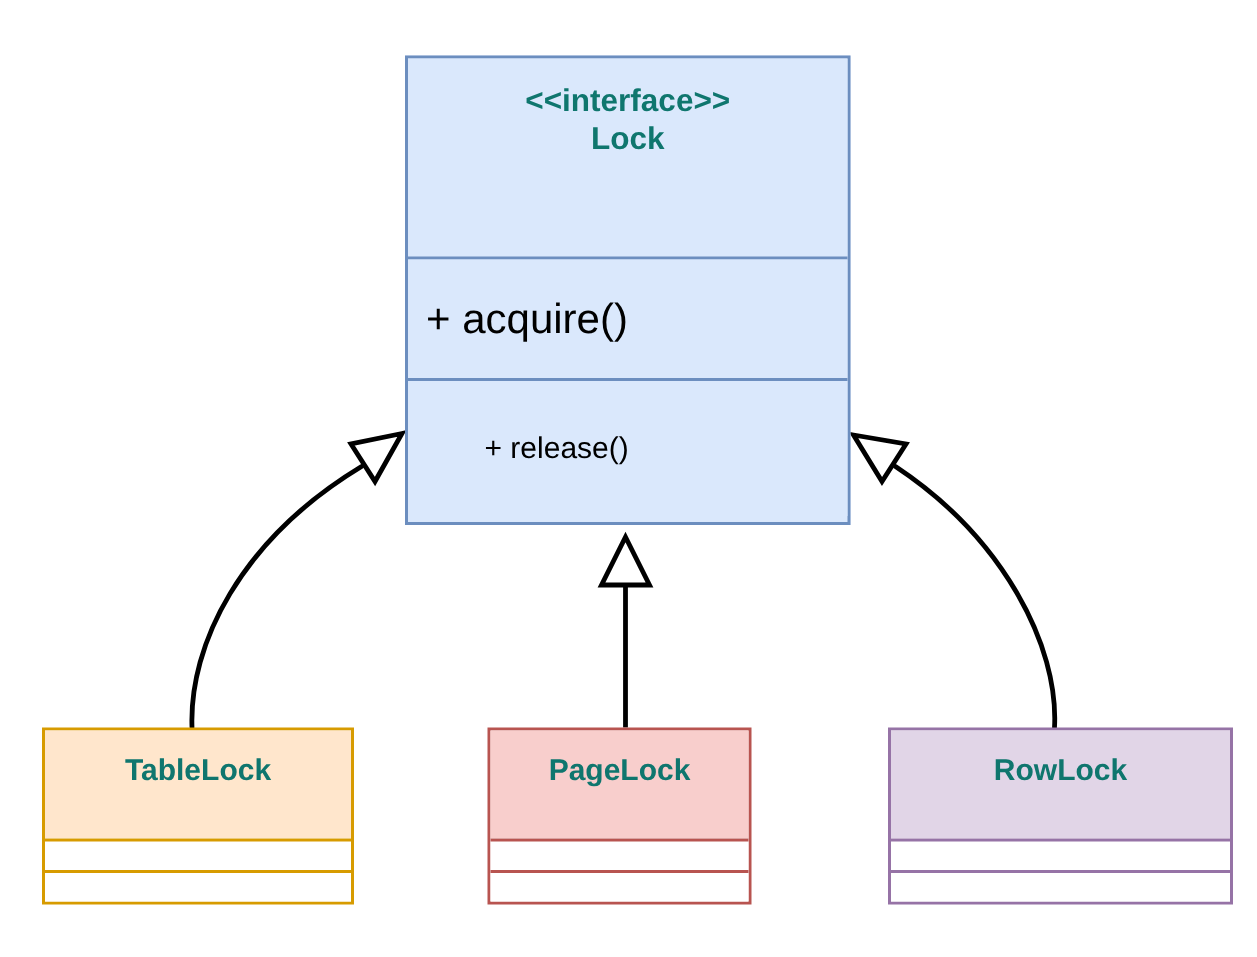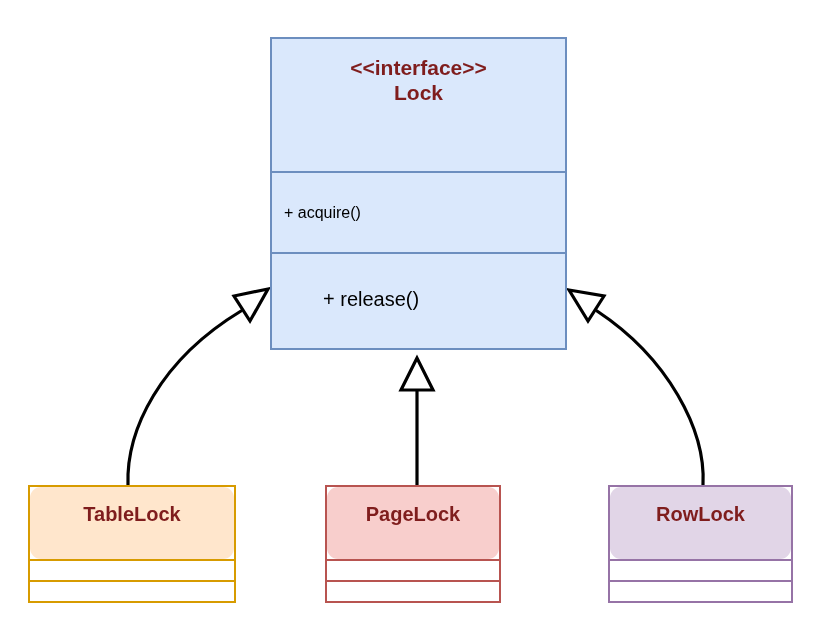--- a/index.html
+++ b/index.html
@@ -31,21 +31,21 @@
     flex-direction: column;
   }
   .uml-title {
     box-sizing: border-box;
     display: flex;
     flex-direction: column;
     align-items: center;
     justify-content: flex-start;
     text-align: center;
     font-weight: bold;
-    color: #7f1d1d;
+    color: #0f766e;
     line-height: 1.18;
   }
   .uml-compartment {
     box-sizing: border-box;
     display: flex;
     align-items: center;
     color: #000000;
   }
   .uml-compartment.text {
     padding-left: 12px;
@@ -66,21 +66,21 @@
     font-size: 21px;
     background: #dae8fc;
   }
   #class-lock .attrs {
     height: 15px;
     background: #dae8fc;
     border-bottom: 2px solid #6c8ebf;
   }
   #class-lock .m1 {
     height: 81px;
-    font-size: 16px;
+    font-size: 28px;
     background: #dae8fc;
     border-bottom: 2px solid #6c8ebf;
   }
   #class-lock .m2 {
     height: 90px;
     font-size: 20px;
     background: #dae8fc;
     margin-left: 39px;
   }
 
@@ -88,42 +88,41 @@
   .subclass {
     top: 485px;
     height: 118px;
     border-width: 2px;
     border-style: solid;
   }
   .subclass .uml-title {
     height: 75px;
     padding-top: 16px;
     font-size: 20px;
-    border-radius: 11px;
   }
   .subclass .empty-row {
     height: 20px;
     background: #ffffff;
   }
   .subclass .empty-row.first {
     border-top-width: 2px;
     border-top-style: solid;
     border-bottom-width: 2px;
     border-bottom-style: solid;
   }
 
   #class-tablelock { left: 28px; width: 208px; border-color: #d79b00; }
   #class-tablelock .uml-title { background: #ffe6cc; }
   #class-tablelock .empty-row.first { border-top-color: #d79b00; border-bottom-color: #d79b00; }
 
   #class-pagelock { left: 325px; width: 176px; border-color: #b85450; }
   #class-pagelock .uml-title { background: #f8cecc; }
   #class-pagelock .empty-row.first { border-top-color: #b85450; border-bottom-color: #b85450; }
 
-  #class-rowlock { left: 608px; width: 185px; border-color: #9673a6; }
+  #class-rowlock { left: 592px; width: 230px; border-color: #9673a6; }
   #class-rowlock .uml-title { background: #e1d5e7; }
   #class-rowlock .empty-row.first { border-top-color: #9673a6; border-bottom-color: #9673a6; }
 </style>
 </head>
 <body>
 
 <div id="canvas">
 
   <svg id="edge-layer" viewBox="0 0 838 638" xmlns="http://www.w3.org/2000/svg">
 

